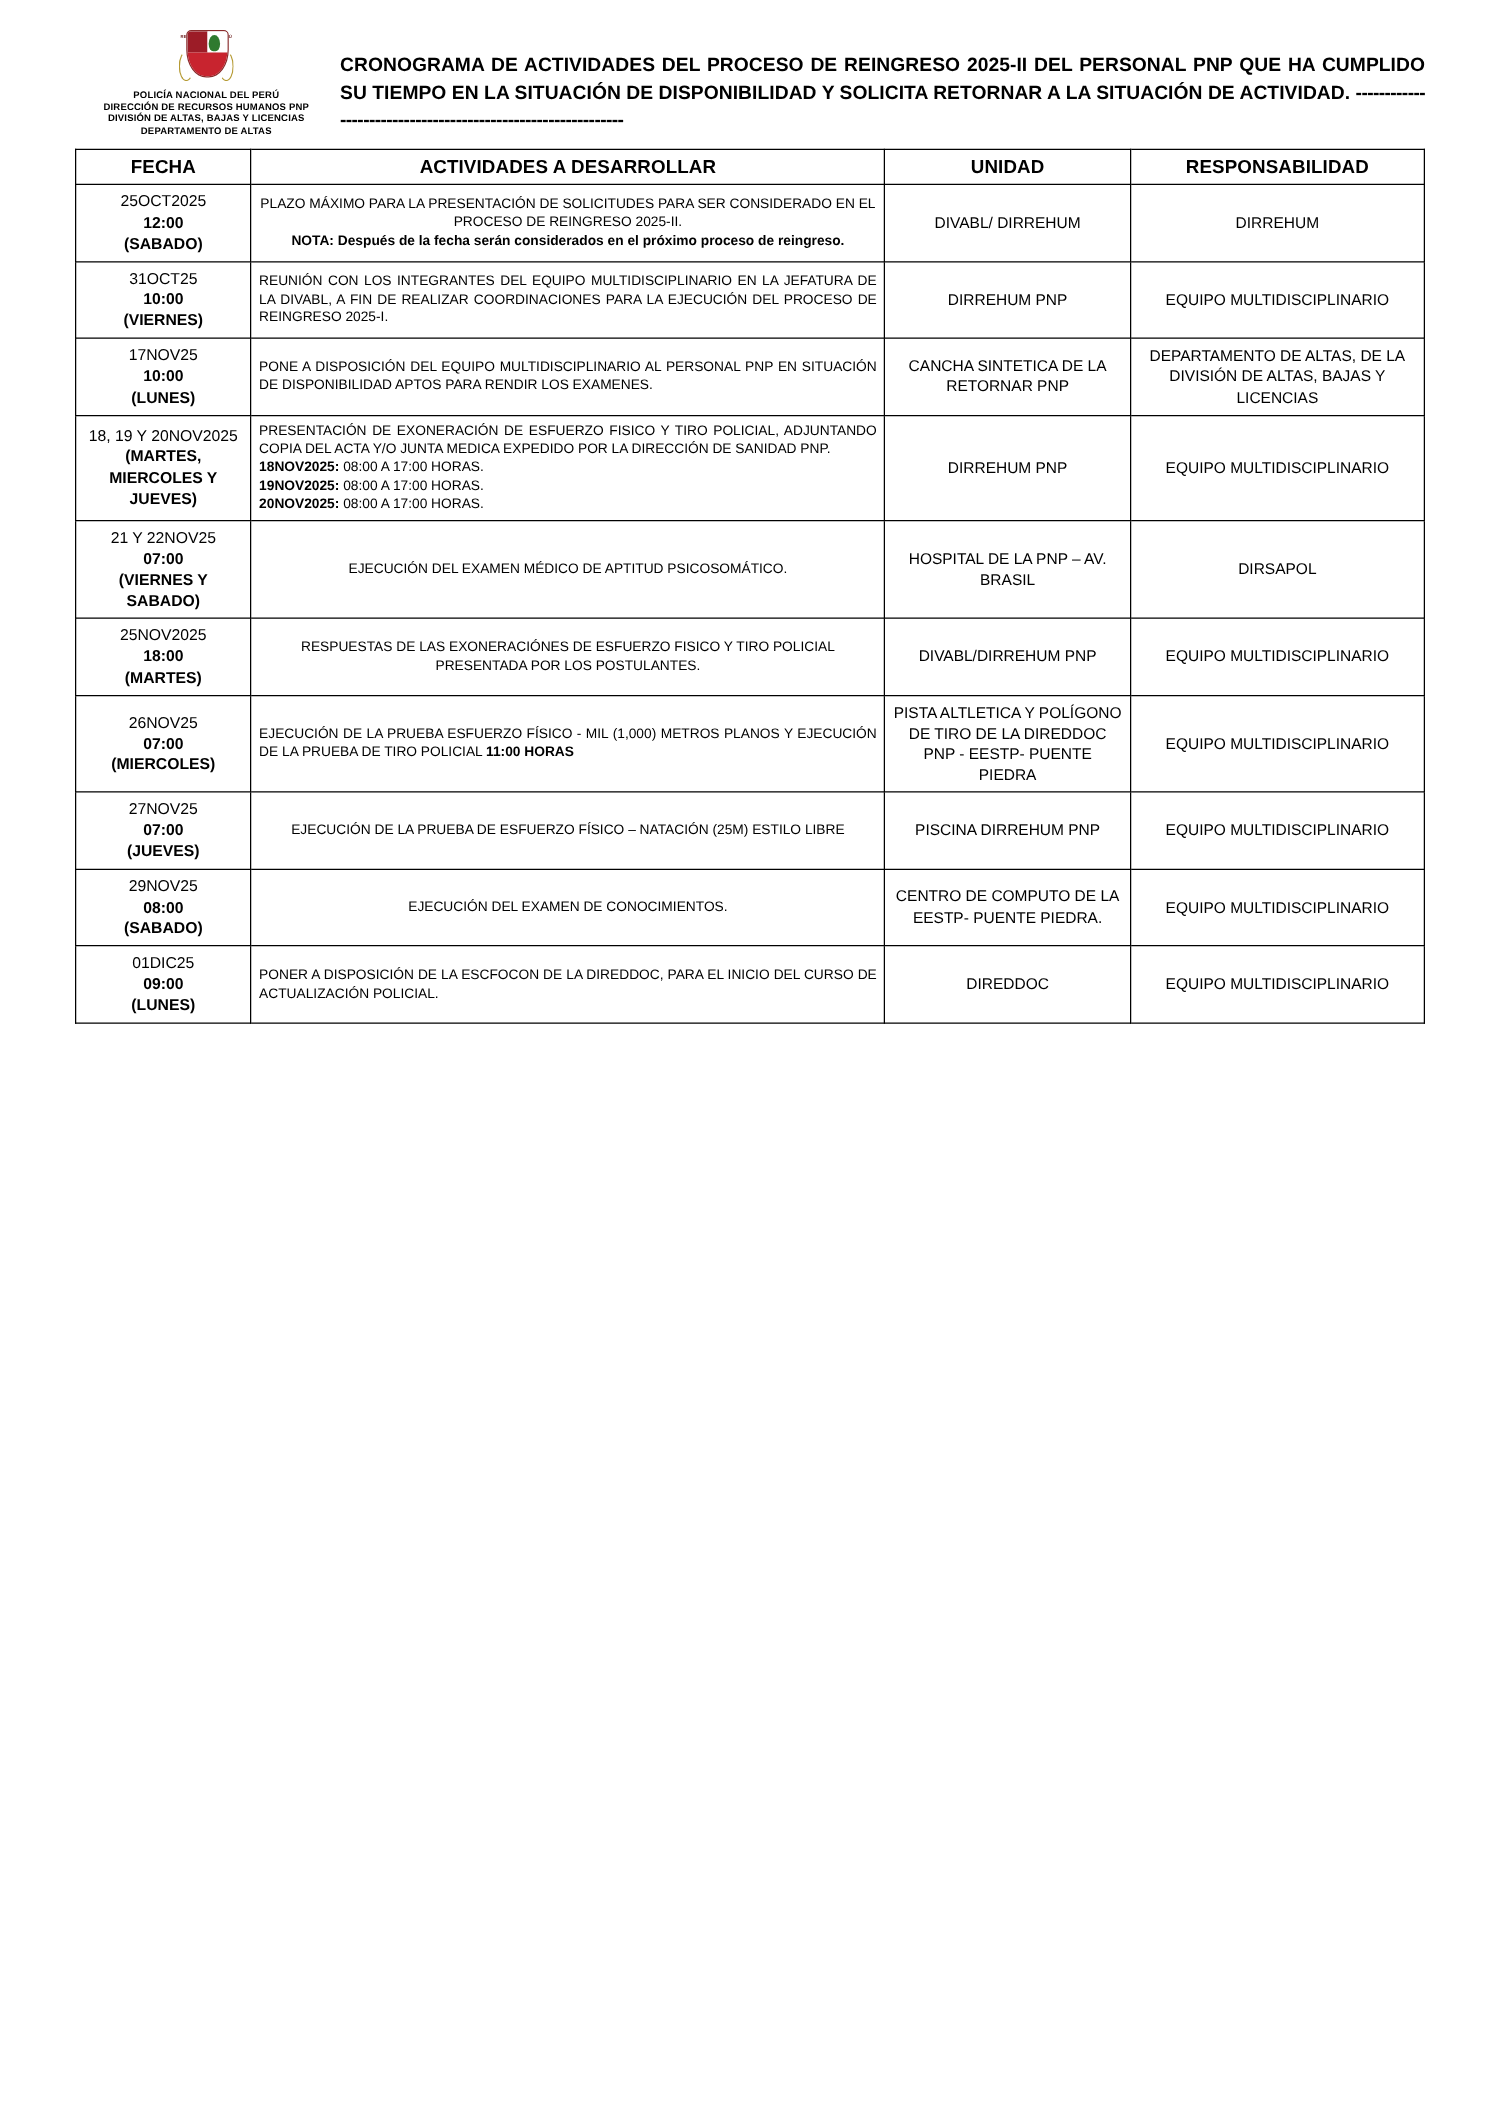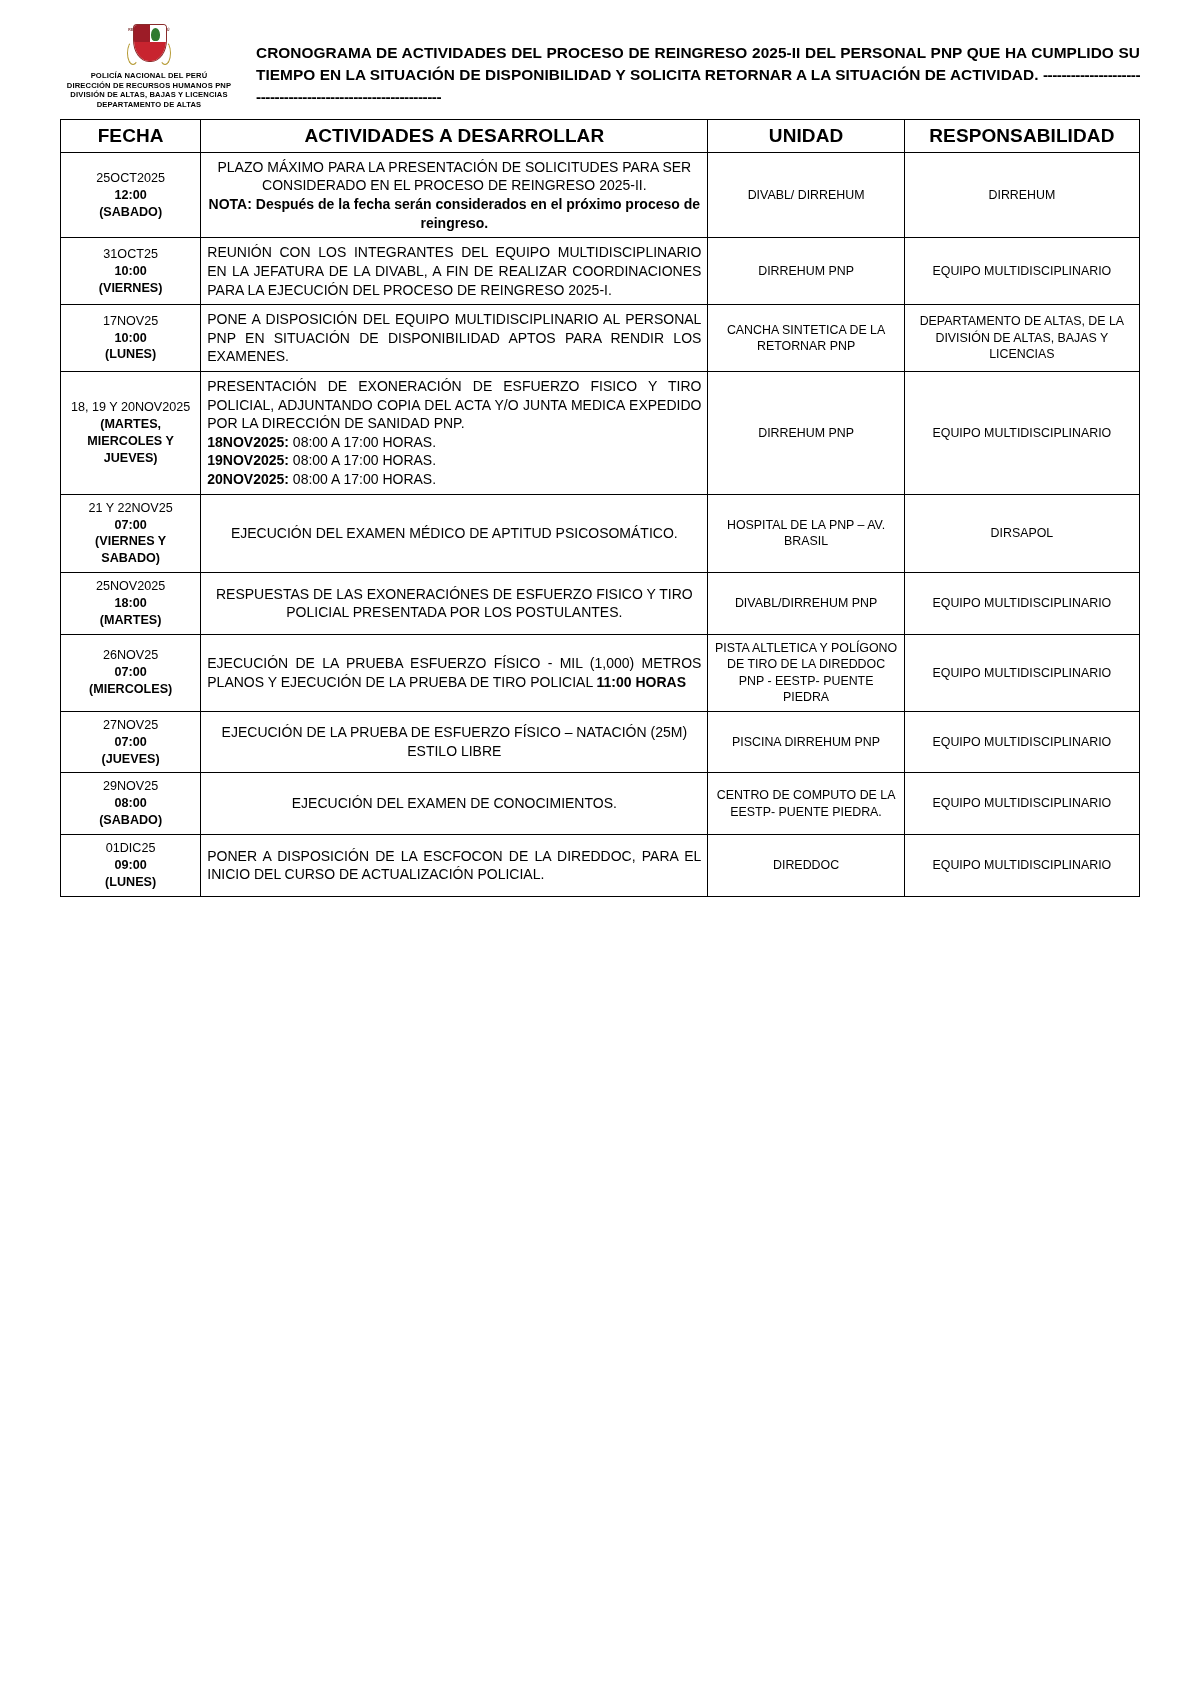--- a/index.html
+++ b/index.html
@@ -25,20 +25,21 @@
   
   .header {
     display: flex;
     align-items: flex-start;
   }
   .letterhead {
     width: 178px;
     flex: 0 0 178px;
     text-align: center;
     padding-top: 2px;
+    margin-left: 16px;
   }
   .crest {
     width: 48px;
     height: 52px;
     margin: 0 auto 3px auto;
     position: relative;
   }
   .crest .shield {
     position: absolute;
     left: 8px;
@@ -117,41 +118,41 @@
     width: 100%;
     margin-top: 9px;
     table-layout: fixed;
   }
   table.cron td, table.cron th {
     border: 1.1px solid #000000;
     vertical-align: middle;
     padding: 5px 6px;
   }
   thead th {
-    font-size: 19px;
+    font-size: 15px;
     font-weight: bold;
     text-align: center;
     padding: 4px 4px;
     letter-spacing: 0.1px;
   }
   col.c-fecha { width: 13.0%; }
   col.c-act   { width: 47.0%; }
   col.c-uni   { width: 18.2%; }
   col.c-resp  { width: 21.8%; }
 
   td.fecha {
     text-align: center;
     font-size: 12.6px;
     line-height: 1.34;
     margin-left: 33px;
   }
   td.fecha .b { font-weight: bold; }
 
   td.act {
-    font-size: 14px;
+    font-size: 11px;
     line-height: 1.33;
   }
   td.act.just { text-align: justify; }
   td.act.center { text-align: center; }
   td.act .b { font-weight: bold; }
   td.act p { margin: 0; }
 
   td.uni, td.resp {
     text-align: center;
     font-size: 12.4px;

